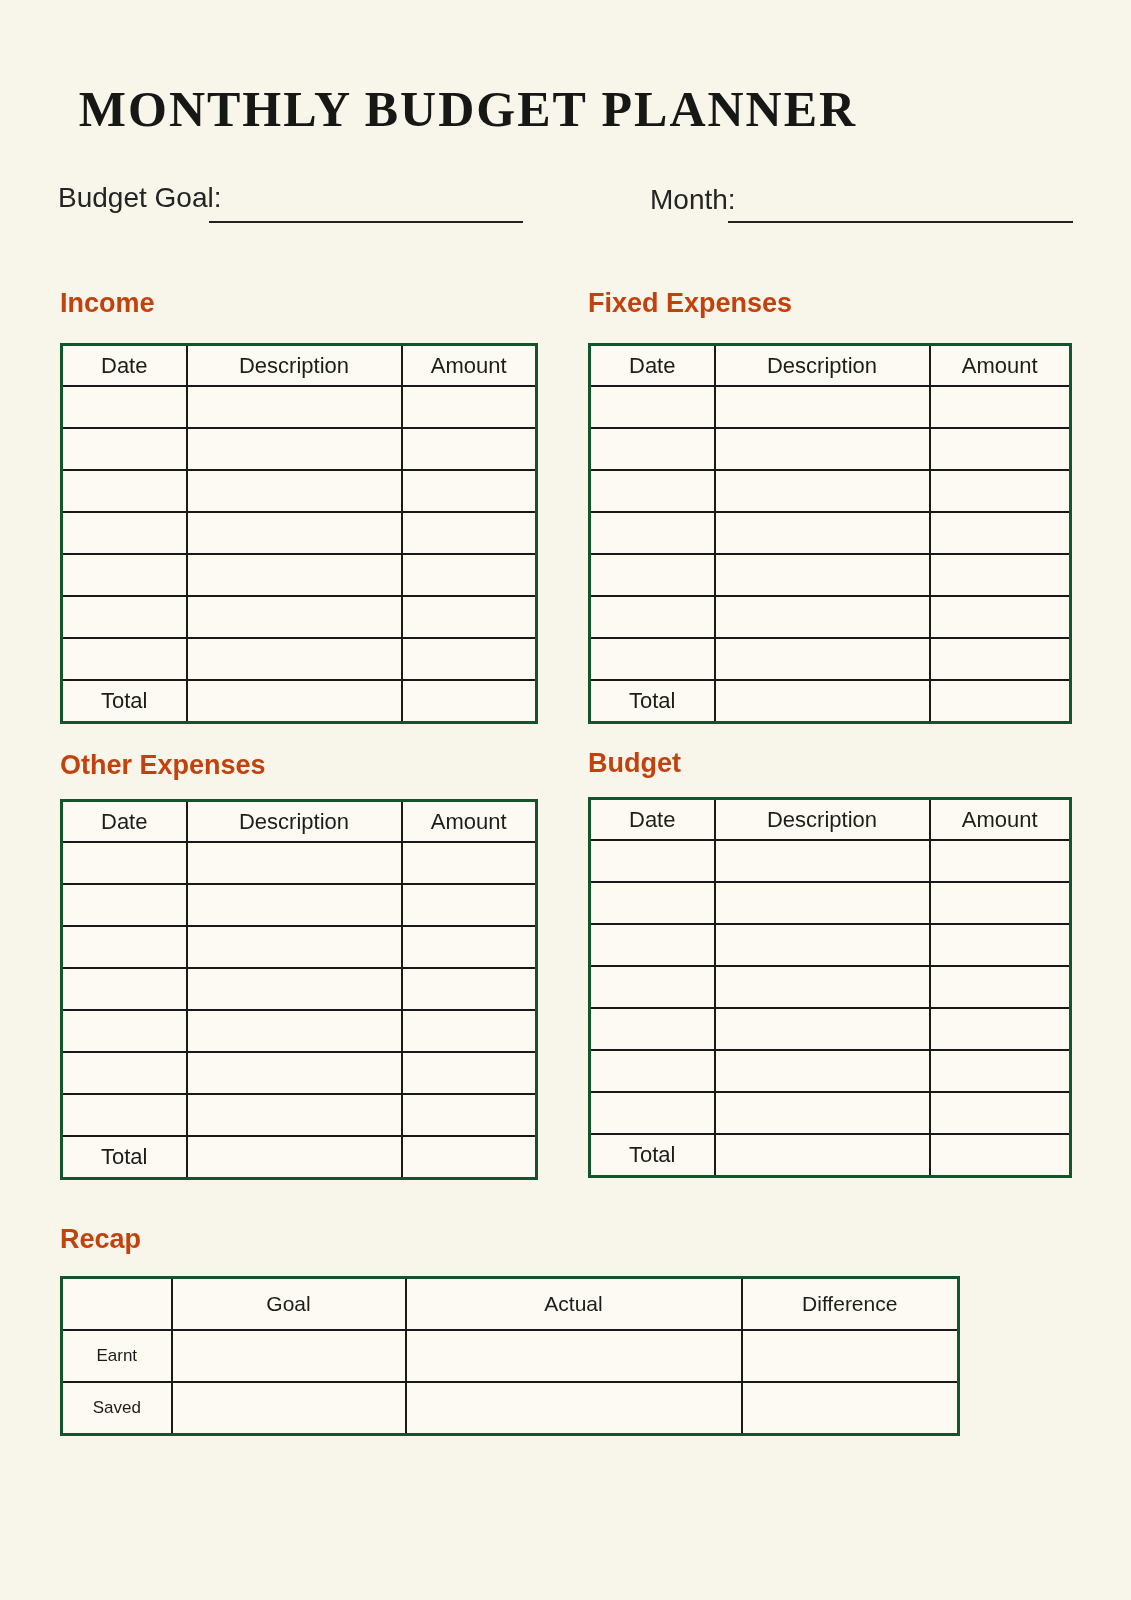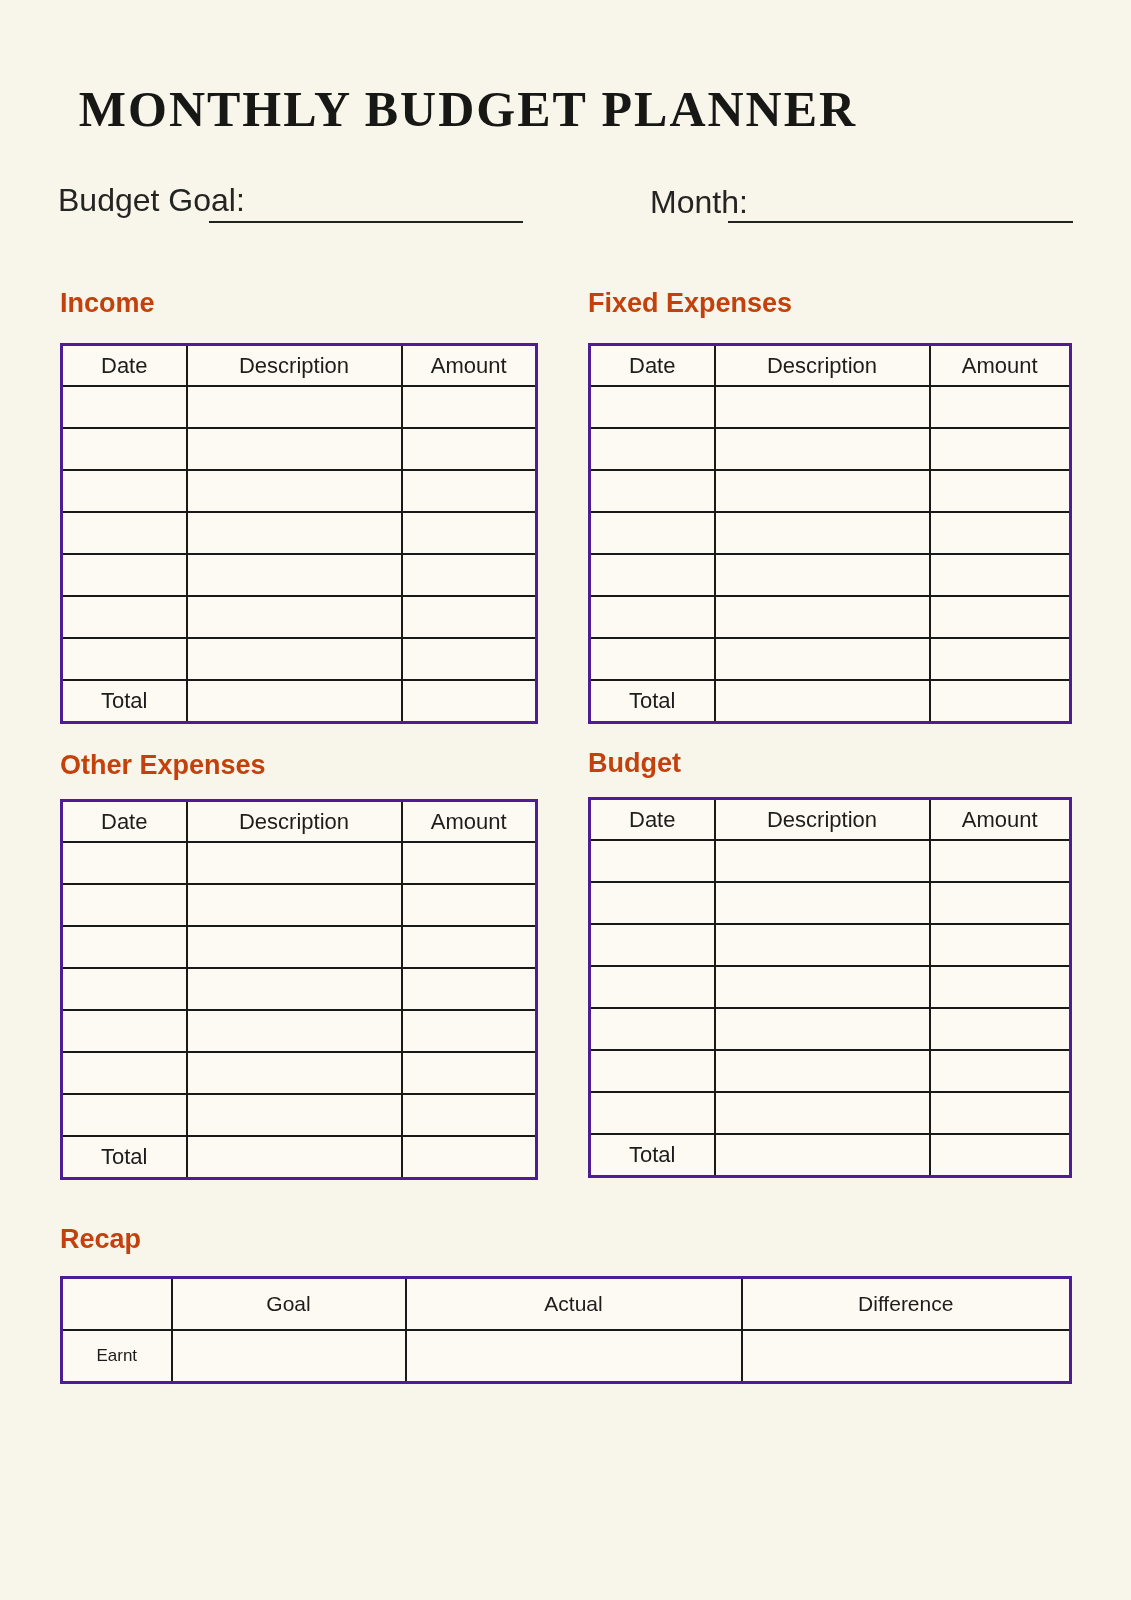--- a/index.html
+++ b/index.html
@@ -25,21 +25,21 @@
     text-align: center;
     font-family: "Liberation Serif", "DejaVu Serif", serif;
     font-weight: 700;
     font-size: 50px;
     letter-spacing: 2px;
     color: #171715;
   }
 
   
   .field-label {
-    font-size: 32px;
+    font-size: 28px;
     font-weight: 400;
     color: #242422;
   }
   .field-line {
     border-bottom: 2px solid #22221f;
     height: 0;
   }
 
   
   .section-title {
@@ -47,21 +47,21 @@
     font-weight: 700;
     color: #c2410c;
   }
 
   
   table {
     border-collapse: collapse;
     table-layout: fixed;
   }
   .exp-table, .recap-table {
-    border: 3px solid #4c1d95;
+    border: 3px solid #14532d;
   }
   th, td {
     border: 2px solid #191917;
     background: #fcfaf2;
     padding: 0 4px;
     text-align: center;
     overflow: hidden;
   }
   th.hdr {
     font-weight: 400;
@@ -70,21 +70,21 @@
   }
   .exp-table th.hdr { height: 39px; }
   .exp-table td { height: 40px; }
   .exp-table td.lbl { font-size: 22px; }
   .exp-table col:nth-child(1) { width: 125px; }
   .exp-table col:nth-child(2) { width: 215px; }
   .exp-table col:nth-child(3) { width: auto; }
   .tbl-income, .tbl-other { width: 478px; }
   .tbl-fixed, .tbl-bills { width: 484px; }
 
-  .recap-table { width: 1012px; border-radius: 29px; }
+  .recap-table { width: 900px; border-radius: 29px; }
   .recap-table th.hdr { height: 50px; font-size: 21px; }
   .recap-table td { height: 50px; }
   .recap-table td.lbl { font-size: 17px; }
   .recap-table col:nth-child(1) { width: 110px; }
   .recap-table col:nth-child(2) { width: 234px; }
   .recap-table col:nth-child(3) { width: 336px; }
   .recap-table col:nth-child(4) { width: auto; }
 </style>
 </head>
 <body>
@@ -335,14 +335,20 @@
         <th class="hdr">Goal</th>
         <th class="hdr">Actual</th>
         <th class="hdr">Difference</th>
       </tr>
       <tr>
         <td class="lbl">Earnt</td>
         <td class="cell"></td>
         <td class="cell"></td>
         <td class="cell"></td>
       </tr>
+      <tr>
+        <td class="lbl">Saved</td>
+        <td class="cell"></td>
+        <td class="cell"></td>
+        <td class="cell"></td>
+      </tr>
     </tbody>
   </table>
 
 </body></html>

